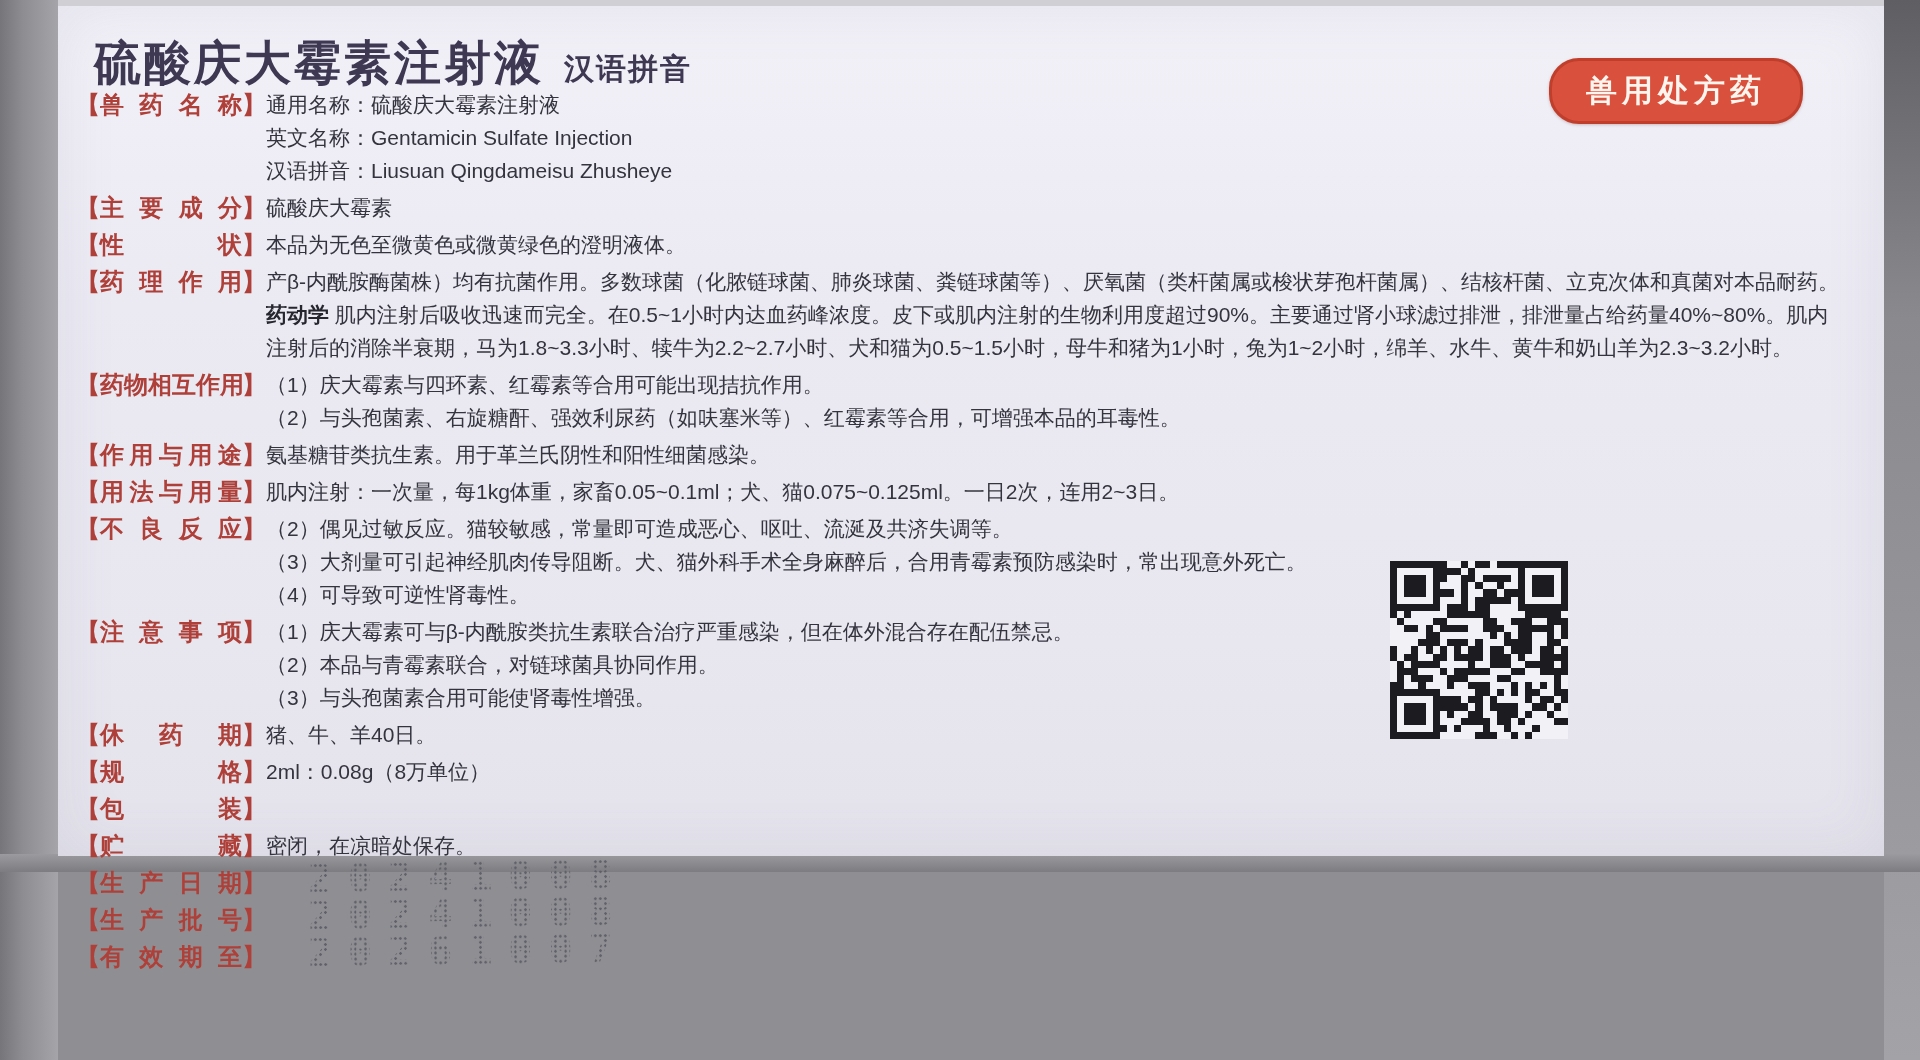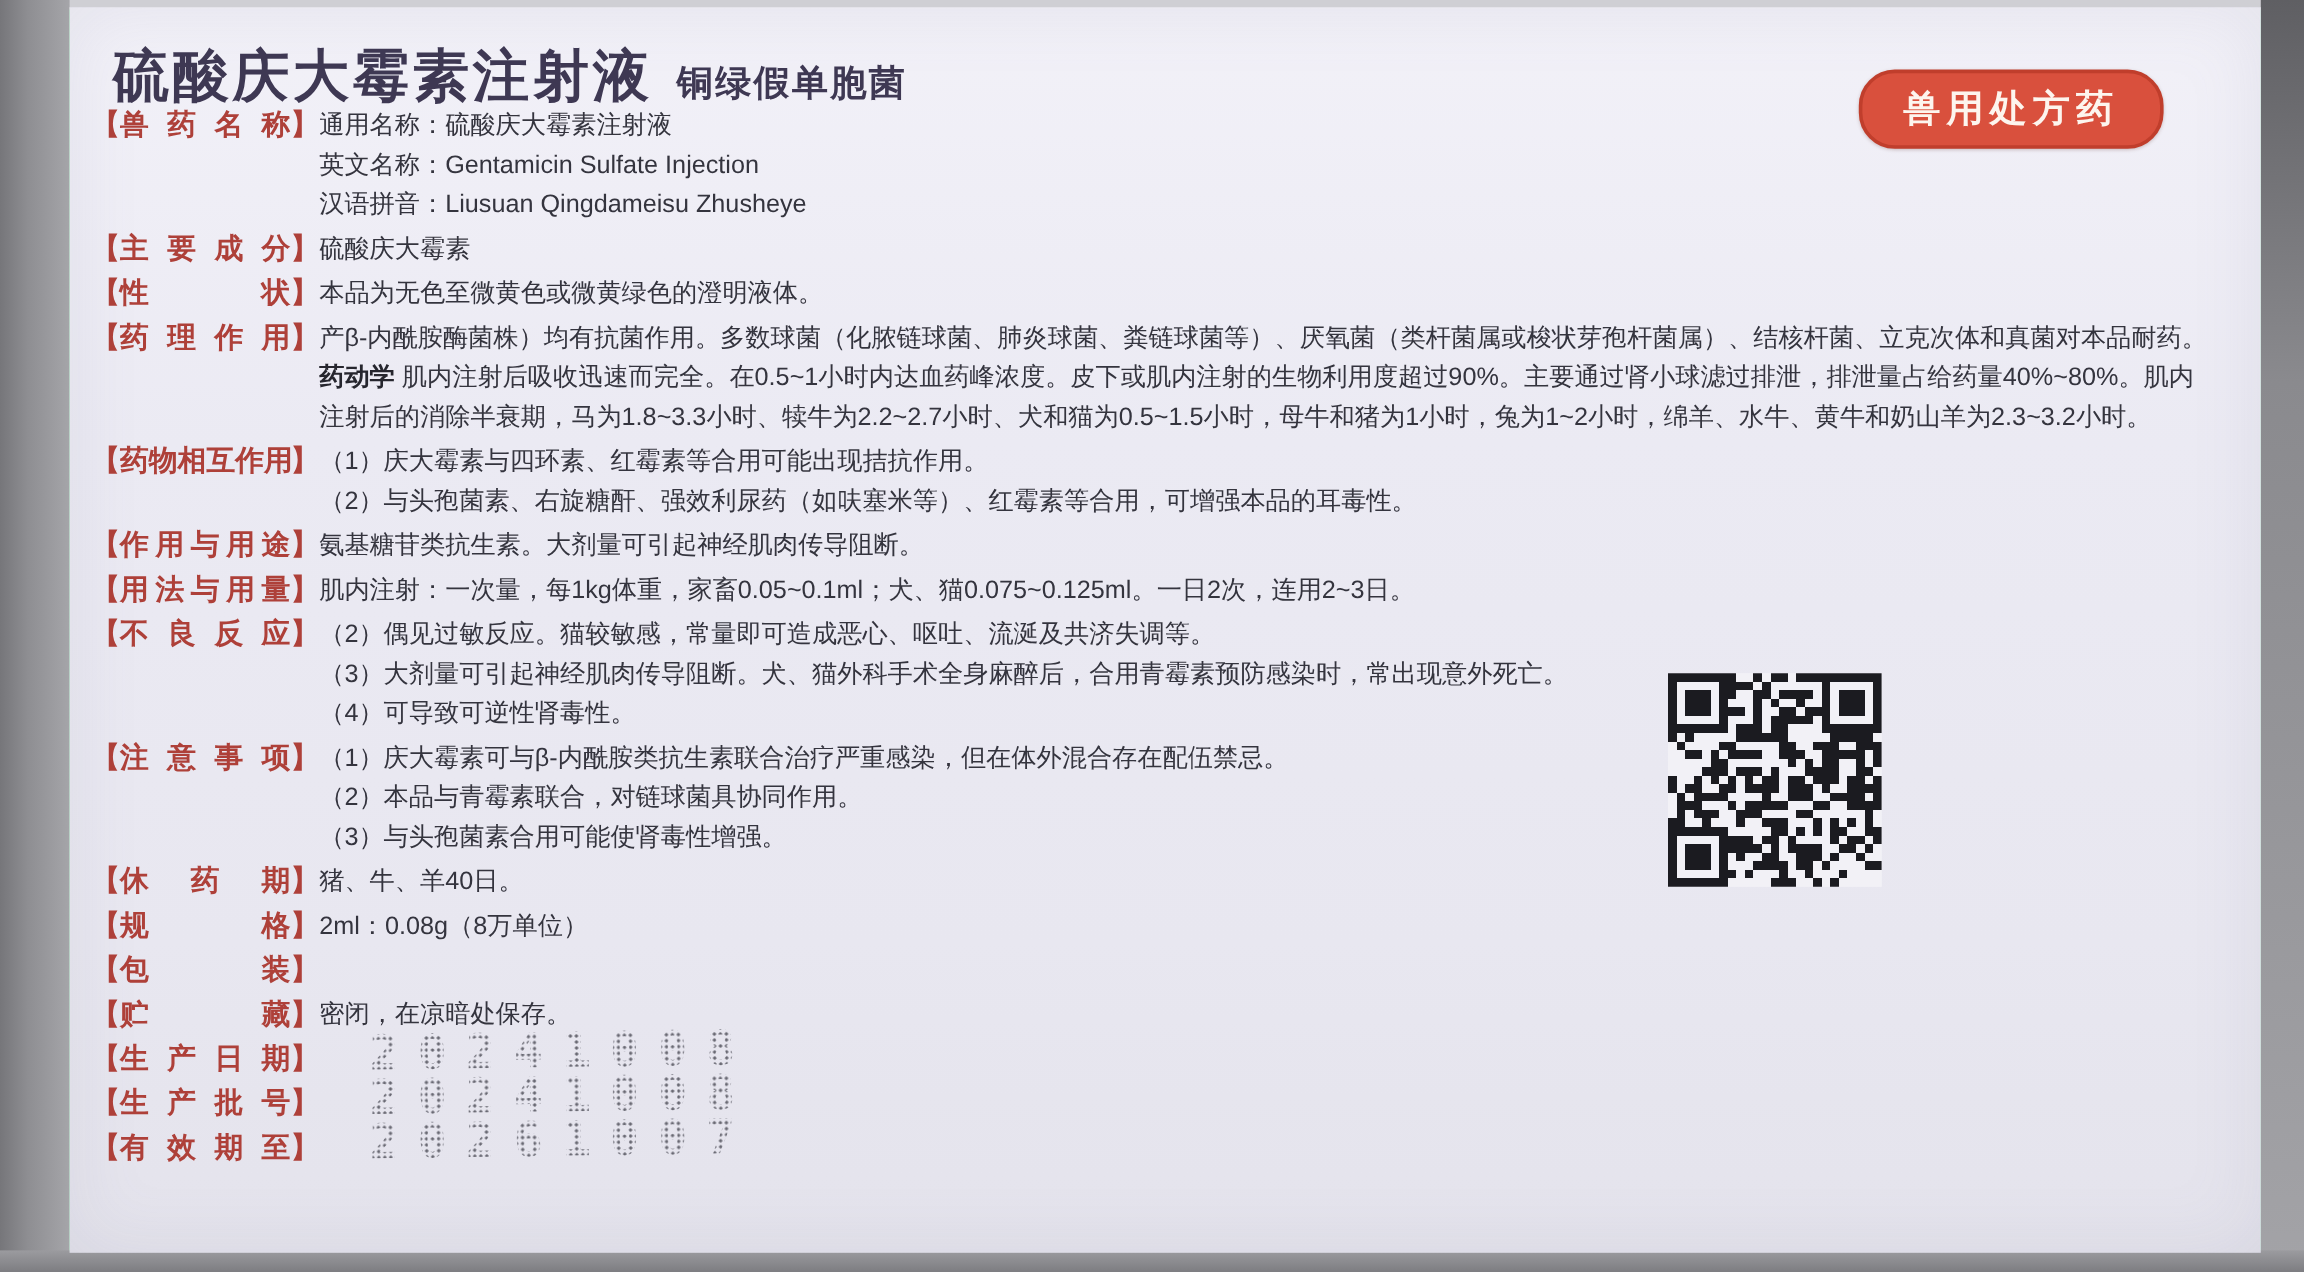--- a/index.html
+++ b/index.html
@@ -1,19 +1,19 @@
 <!DOCTYPE html>
 <html><head>
 <meta charset="utf-8">
 <style>
   * { margin:0; padding:0; box-sizing:border-box; }
   html,body { width:1920px; height:1060px; overflow:hidden; }
   body { font-family:"Liberation Sans","DejaVu Sans",sans-serif; background:#8f8f93; }
 
-  .photo { position:relative; width:1920px; height:1060px; background:#86efac; }
+  .photo { position:relative; width:1920px; height:872px; background:#000000; }
 
   
   .edge-left  { position:absolute; left:0; top:0; width:58px; height:1060px;
                 background:linear-gradient(90deg,#76767a 0%,#8e8e92 40%,#a5a5a9 100%); }
   .edge-right { position:absolute; right:0; top:0; width:36px; height:1060px;
                 background:linear-gradient(180deg,#5f5f63 0%,#8a8a8e 30%,#a3a3a7 100%); }
   .edge-top   { position:absolute; left:0; top:0; width:1920px; height:8px; background:#cfcfd4; }
   .edge-bottom{ position:absolute; left:0; bottom:0; width:1920px; height:18px;
                 background:linear-gradient(180deg,#9b9b9f,#7d7d81); }
 
@@ -65,21 +65,21 @@
 <div class="photo">
   <div class="edge-top"></div>
   <div class="edge-left"></div>
   <div class="edge-right"></div>
   <div class="edge-bottom"></div>
 
   <div class="sheet">
 
     <div class="masthead">
       <span class="title">硫酸庆大霉素注射液</span>
-      <span class="subtitle">铜绿假单胞菌</span>
+      <span class="subtitle">汉语拼音</span>
     </div>
 
     <div class="badge">兽用处方药</div>
 
     <div class="sections">
         <div class="row">
           <div class="label">
             <span class="br">【</span>
             <span class="label-inner">兽药名称</span>
             <span class="br">】</span>
@@ -133,21 +133,21 @@
             <div class="line"><span class="seg">（2）与头孢菌素、右旋糖酐、强效利尿药（如呋塞米等）、红霉素等合用，可增强本品的耳毒性。</span></div>
           </div>
         </div>
         <div class="row">
           <div class="label">
             <span class="br">【</span>
             <span class="label-inner">作用与用途</span>
             <span class="br">】</span>
           </div>
           <div class="content">
-            <div class="line"><span class="seg">氨基糖苷类抗生素。大剂量可引起神经肌肉传导阻断。</span></div>
+            <div class="line"><span class="seg">氨基糖苷类抗生素。用于革兰氏阴性和阳性细菌感染。</span></div>
           </div>
         </div>
         <div class="row">
           <div class="label">
             <span class="br">【</span>
             <span class="label-inner">用法与用量</span>
             <span class="br">】</span>
           </div>
           <div class="content">
             <div class="line"><span class="seg">肌内注射：一次量，每1kg体重，家畜0.05~0.1ml；犬、猫0.075~0.125ml。一日2次，连用2~3日。</span></div>

